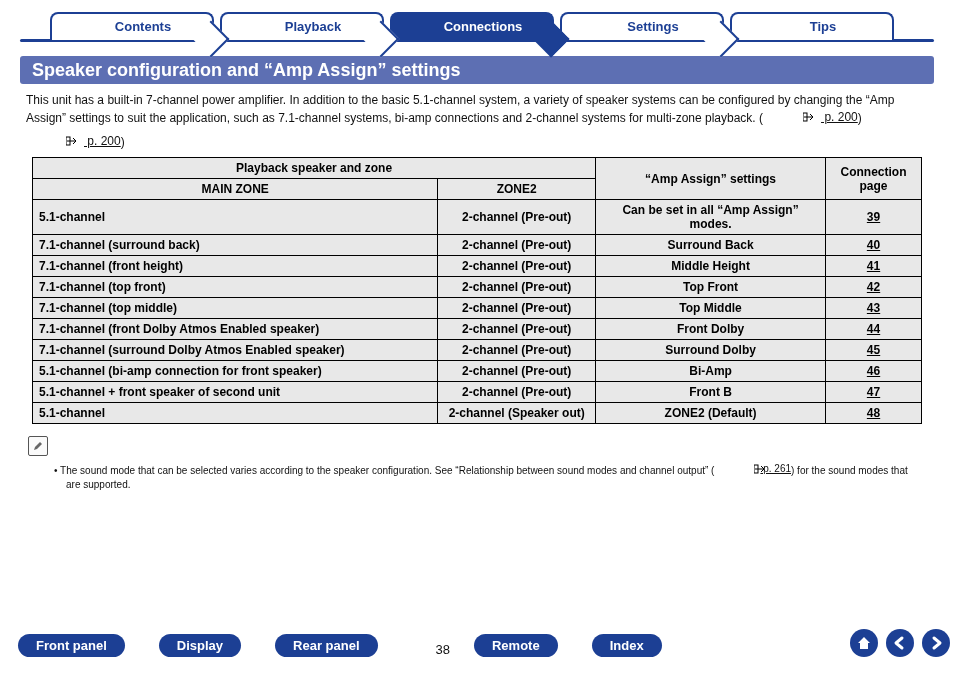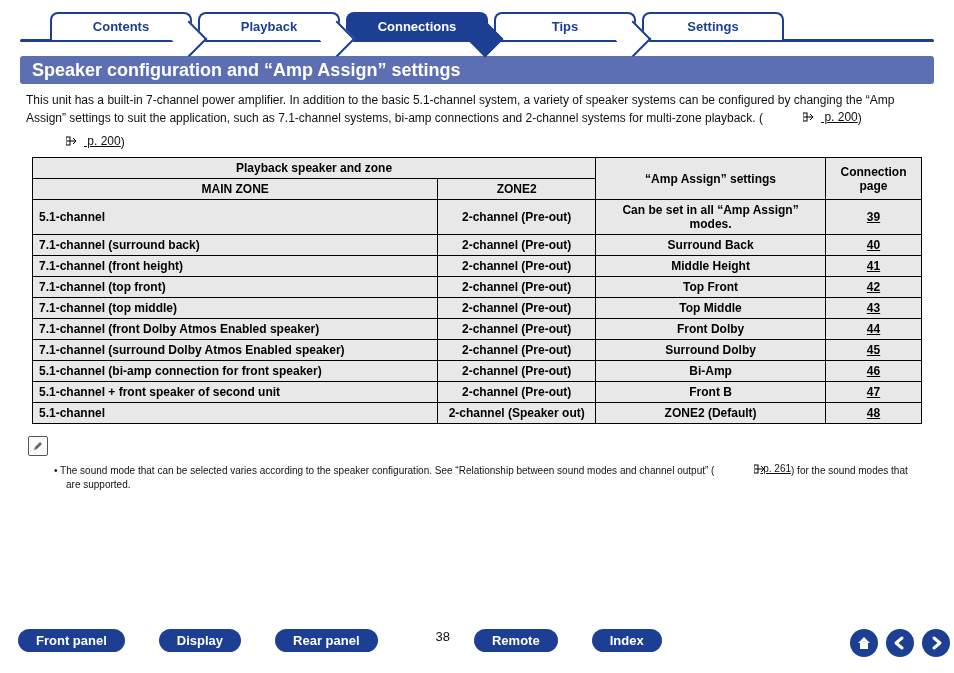--- a/index.html
+++ b/index.html
@@ -4,20 +4,21 @@
 <style>
   html, body { margin:0; padding:0; background:#fff; font-family:Arial, Helvetica, sans-serif; }
   .page { width:954px; height:673px; position:relative; box-sizing:border-box; padding:12px 18px 0 18px; }
   
   .tabs { display:flex; gap:6px; margin-left:32px; }
   .tab {
     position:relative; flex:0 0 138px; height:26px; line-height:26px; text-align:center;
     font-size:13px; font-weight:bold; color:#1c3f94; background:#fff;
     border:2px solid #1c3f94; border-bottom:none; border-top-left-radius:8px; border-top-right-radius:8px;
     cursor:pointer;
+    padding-left:22px;
   }
   .tab::after {
     content:""; position:absolute; right:-12px; top:12px; width:24px; height:24px;
     background:#fff; border-right:2px solid #1c3f94; border-bottom:2px solid #1c3f94;
     transform:rotate(-45deg); z-index:1; pointer-events:none;
   }
   .tab:last-child::after{ display:none; }
   .tab.active { background:#1c3f94; color:#fff; }
   .tab.active::after { background:#1c3f94; }
   .tabs-rule { height:3px; background:#1c3f94; margin-top:-1px; margin-left:2px; margin-right:2px; border-radius:2px; }
@@ -35,37 +36,37 @@
   table.cfg th { background:#e8e8e8; font-weight:bold; text-align:center; }
   table.cfg td { background:#e8e8e8; }
   table.cfg td.mz { font-weight:bold; }
   table.cfg td.z2 { font-weight:bold; text-align:center; }
   table.cfg td.aa { font-weight:bold; text-align:center; }
   table.cfg td.pg { font-weight:bold; text-align:center; text-decoration:underline; width:50px; }
   .note-wrap{ margin:12px 10px 0 10px; }
   .edit-icon{ width:18px; height:18px; border:1px solid #555; border-radius:2px; display:flex; align-items:center; justify-content:center; background:#fafafa;}
   .bullet-note{ font-size:10px; color:#111; margin:6px 18px 0 26px; line-height:1.4; text-indent:-12px; padding-left:12px;}
   
-  .bottom { position:absolute; bottom:16px; left:18px; right:4px; display:flex; align-items:flex-start; }
+  .bottom { position:absolute; bottom:16px; left:18px; right:4px; display:flex; align-items:flex-end; }
   .pill { background:#1c3f94; color:#fff; font-weight:bold; font-size:13px; border-radius:14px; padding:4px 18px; margin-right:34px; cursor:pointer;}
   .page-num{ font-size:13px; color:#111; margin:0 24px; }
   .nav-icons{ margin-left:auto; display:flex; gap:8px; }
   .nav-icons .circ{ width:28px; height:28px; border-radius:50%; background:#1c3f94; display:flex; align-items:center; justify-content:center; cursor:pointer;}
   .nav-icons svg{ display:block;}
 </style>
 </head>
 <body>
 <div class="page">
 
 <div class="tabs">
   <div class="tab">Contents</div>
   <div class="tab">Playback</div>
   <div class="tab active">Connections</div>
+  <div class="tab">Settings</div>
   <div class="tab">Tips</div>
-  <div class="tab">Settings</div>
 </div>
 <div class="tabs-rule"></div>
 
 <div class="section-bar">Speaker configuration and “Amp Assign” settings</div>
 
 <div class="intro">
   <span>This unit has a built-in 7-channel power amplifier. In addition to the basic 5.1-channel system, a variety of speaker systems can be configured by changing the “Amp Assign” settings to suit the application, such as 7.1-channel systems, bi-amp connections and 2-channel systems for multi-zone playback.</span>
   <span>  (</span><a class="pref">
         <svg width="14" height="10" viewBox="0 0 14 10">
           <path d="M1 5 H10 M7 2 L10 5 L7 8" stroke="#000" stroke-width="1" fill="none"></path>

